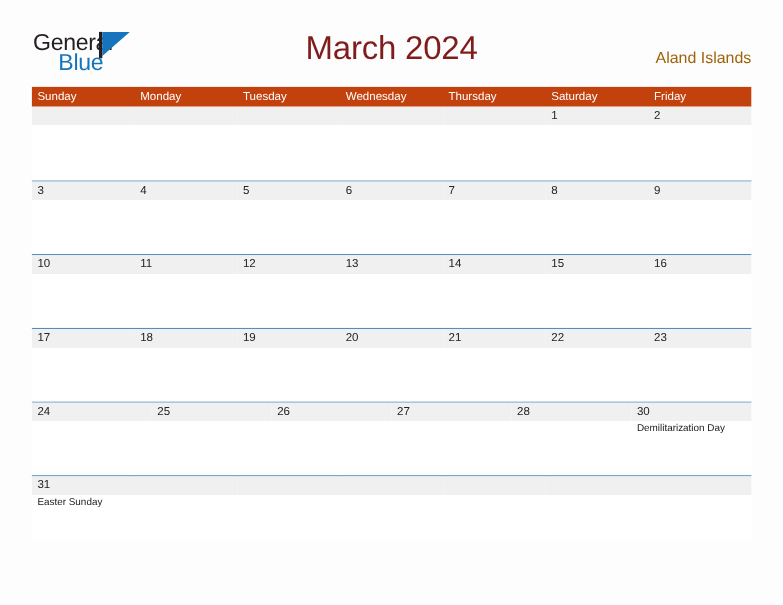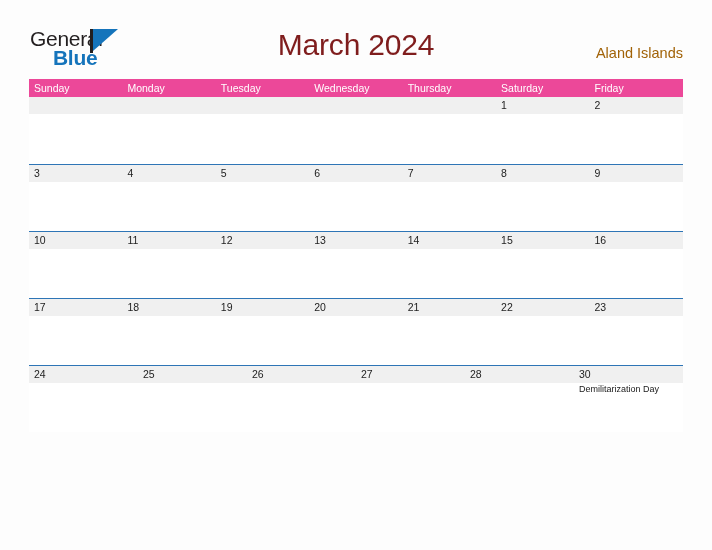--- a/index.html
+++ b/index.html
@@ -48,21 +48,20 @@
   }
   .logo-blue {
     position: absolute;
     left: 23px;
     top: 19px;
     font-size: 21px;
     letter-spacing: -0.3px;
     color: #1574bb;
     line-height: 22px;
     white-space: nowrap;
-    font-weight: bold;
   }
   .logo-mark {
     position: absolute;
     left: 60px;
     top: 1px;
     width: 30px;
     height: 24px;
   }
   .logo-mark .bar {
     position: absolute;
@@ -104,21 +103,21 @@
 
   
   .calendar {
     position: absolute;
     left: 29px;
     top: 79px;
     width: 654px;
   }
   .weekday-row {
     display: flex;
-    background: #ec4899;
+    background: #c2410c;
     height: 18px;
   }
   .weekday-cell {
     flex: 1 1 0;
     font-size: 10.5px;
     color: #ffffff;
     line-height: 18px;
     padding-left: 5px;
     box-sizing: border-box;
     white-space: nowrap;
@@ -308,16 +307,42 @@
           <div class="day-cell">
             <span class="day-num">28</span>
           </div>
           <div class="day-cell">
             <span class="day-num">30</span>
             <div class="day-events">
               <span class="day-event">Demilitarization Day</span>
             </div>
           </div>
         </div>
+        <div class="week-row last">
+          <div class="day-cell">
+            <span class="day-num">31</span>
+            <div class="day-events">
+              <span class="day-event">Easter Sunday</span>
+            </div>
+          </div>
+          <div class="day-cell empty">
+            <span class="day-num"></span>
+          </div>
+          <div class="day-cell empty">
+            <span class="day-num"></span>
+          </div>
+          <div class="day-cell empty">
+            <span class="day-num"></span>
+          </div>
+          <div class="day-cell empty">
+            <span class="day-num"></span>
+          </div>
+          <div class="day-cell empty">
+            <span class="day-num"></span>
+          </div>
+          <div class="day-cell empty">
+            <span class="day-num"></span>
+          </div>
+        </div>
       </div>
   </div>
 
 </div>
 
 </body></html>

